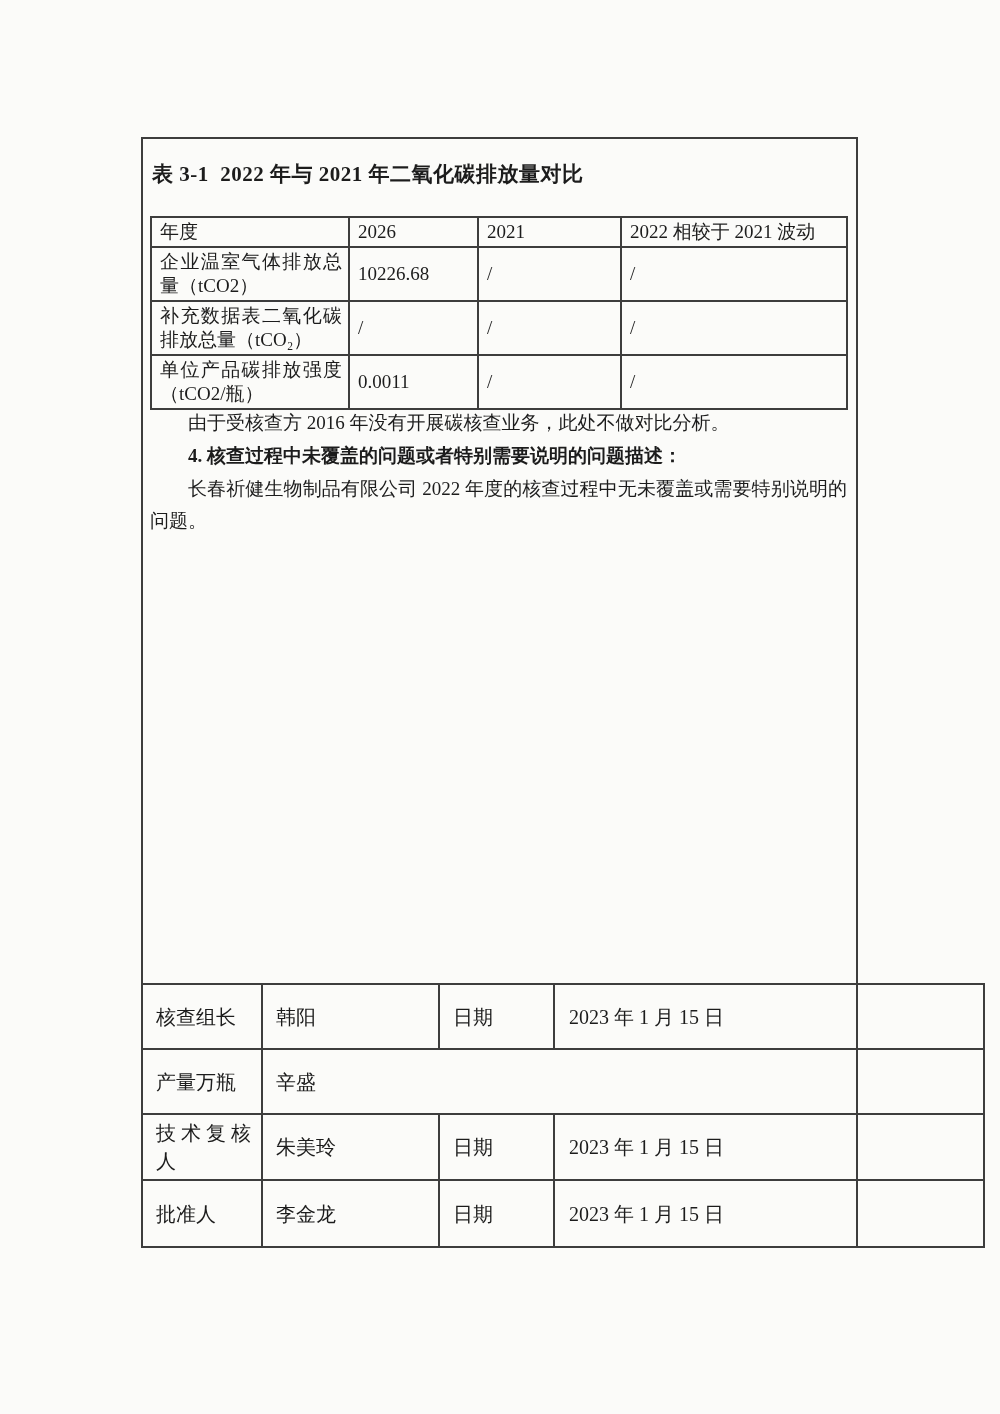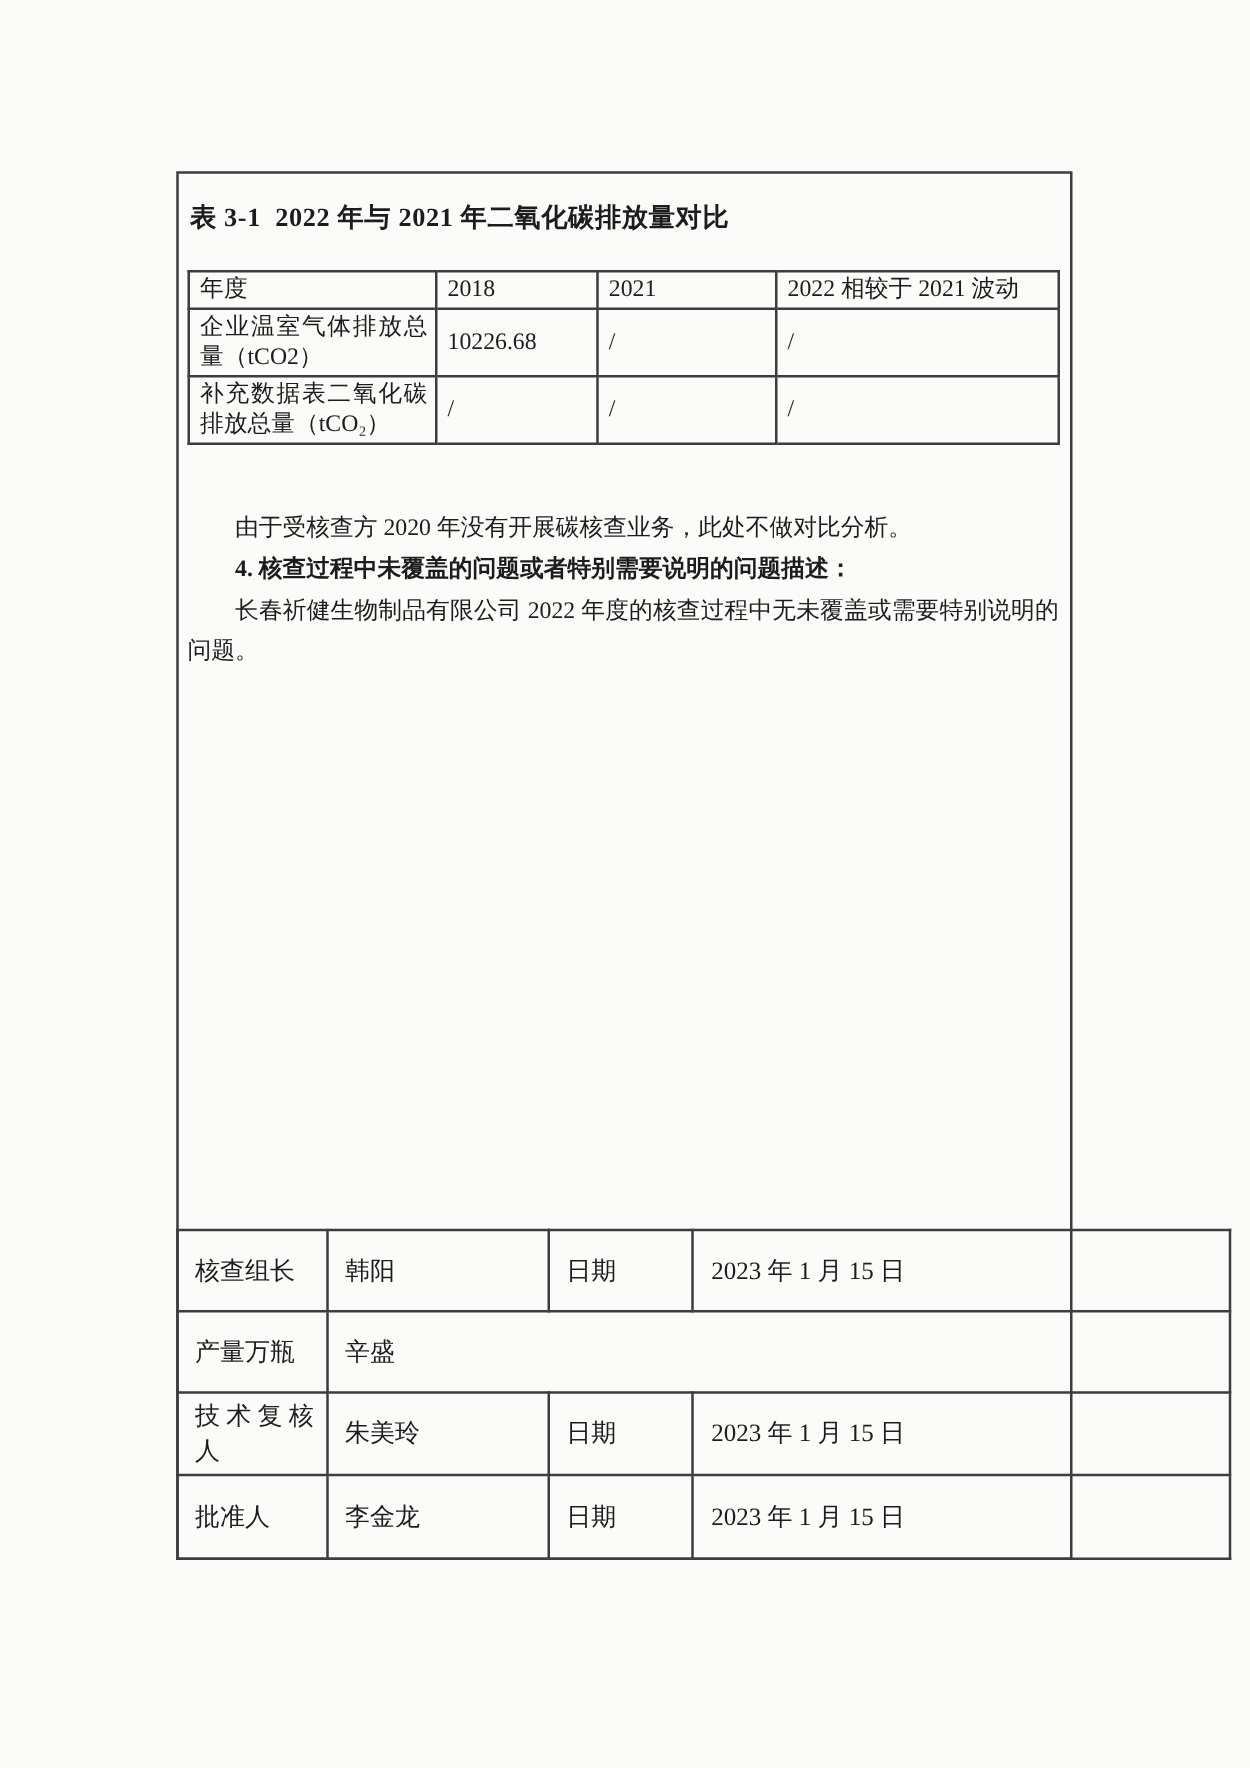--- a/index.html
+++ b/index.html
@@ -75,41 +75,47 @@
     <table class="emission">
       <colgroup>
           <col style="width:198px">
           <col style="width:129px">
           <col style="width:143px">
           <col>
         </colgroup>
       <tbody>
           <tr style="height:27px">
         <td>年度</td>
-        <td>2018</td>
+        <td>2026</td>
         <td>2021</td>
         <td>2022 相较于 2021 波动</td>
       </tr>
       <tr style="height:45px">
         <td class="lbl">企业温室气体排放总量（tCO2）</td>
         <td>10226.68</td>
         <td>/</td>
         <td>/</td>
       </tr>
       <tr style="height:48px">
         <td class="lbl">补充数据表二氧化碳排放总量（tCO₂）</td>
         <td>/</td>
         <td>/</td>
         <td>/</td>
       </tr>
+      <tr style="height:46px">
+        <td class="lbl">单位产品碳排放强度（tCO2/瓶）</td>
+        <td>0.0011</td>
+        <td>/</td>
+        <td>/</td>
+      </tr>
     </tbody>
       </table>
 
     <div class="textflow">
-      <p class="note">由于受核查方 2020 年没有开展碳核查业务，此处不做对比分析。</p>
+      <p class="note">由于受核查方 2016 年没有开展碳核查业务，此处不做对比分析。</p>
       <p class="heading">4. 核查过程中未覆盖的问题或者特别需要说明的问题描述：</p>
       <p class="body">长春祈健生物制品有限公司 2022 年度的核查过程中无未覆盖或需要特别说明的问题。</p>
     </div>
 
     <table class="signoff">
       <colgroup>
           <col style="width:120px">
           <col style="width:177px">
           <col style="width:115px">
           <col>

